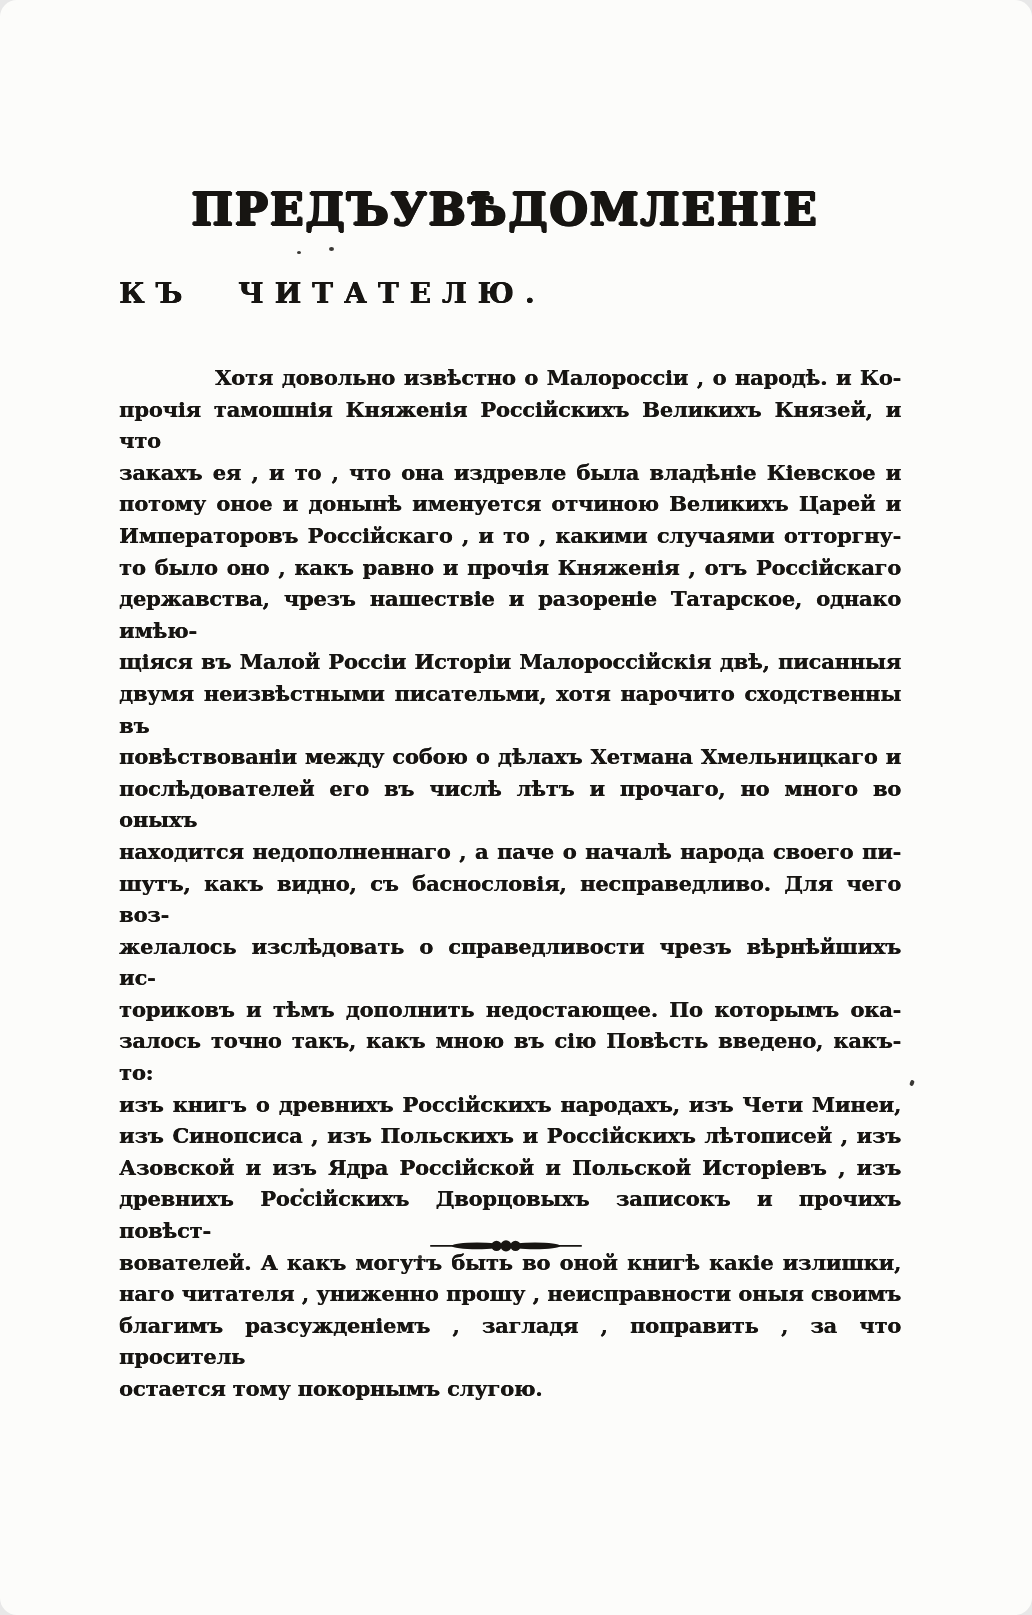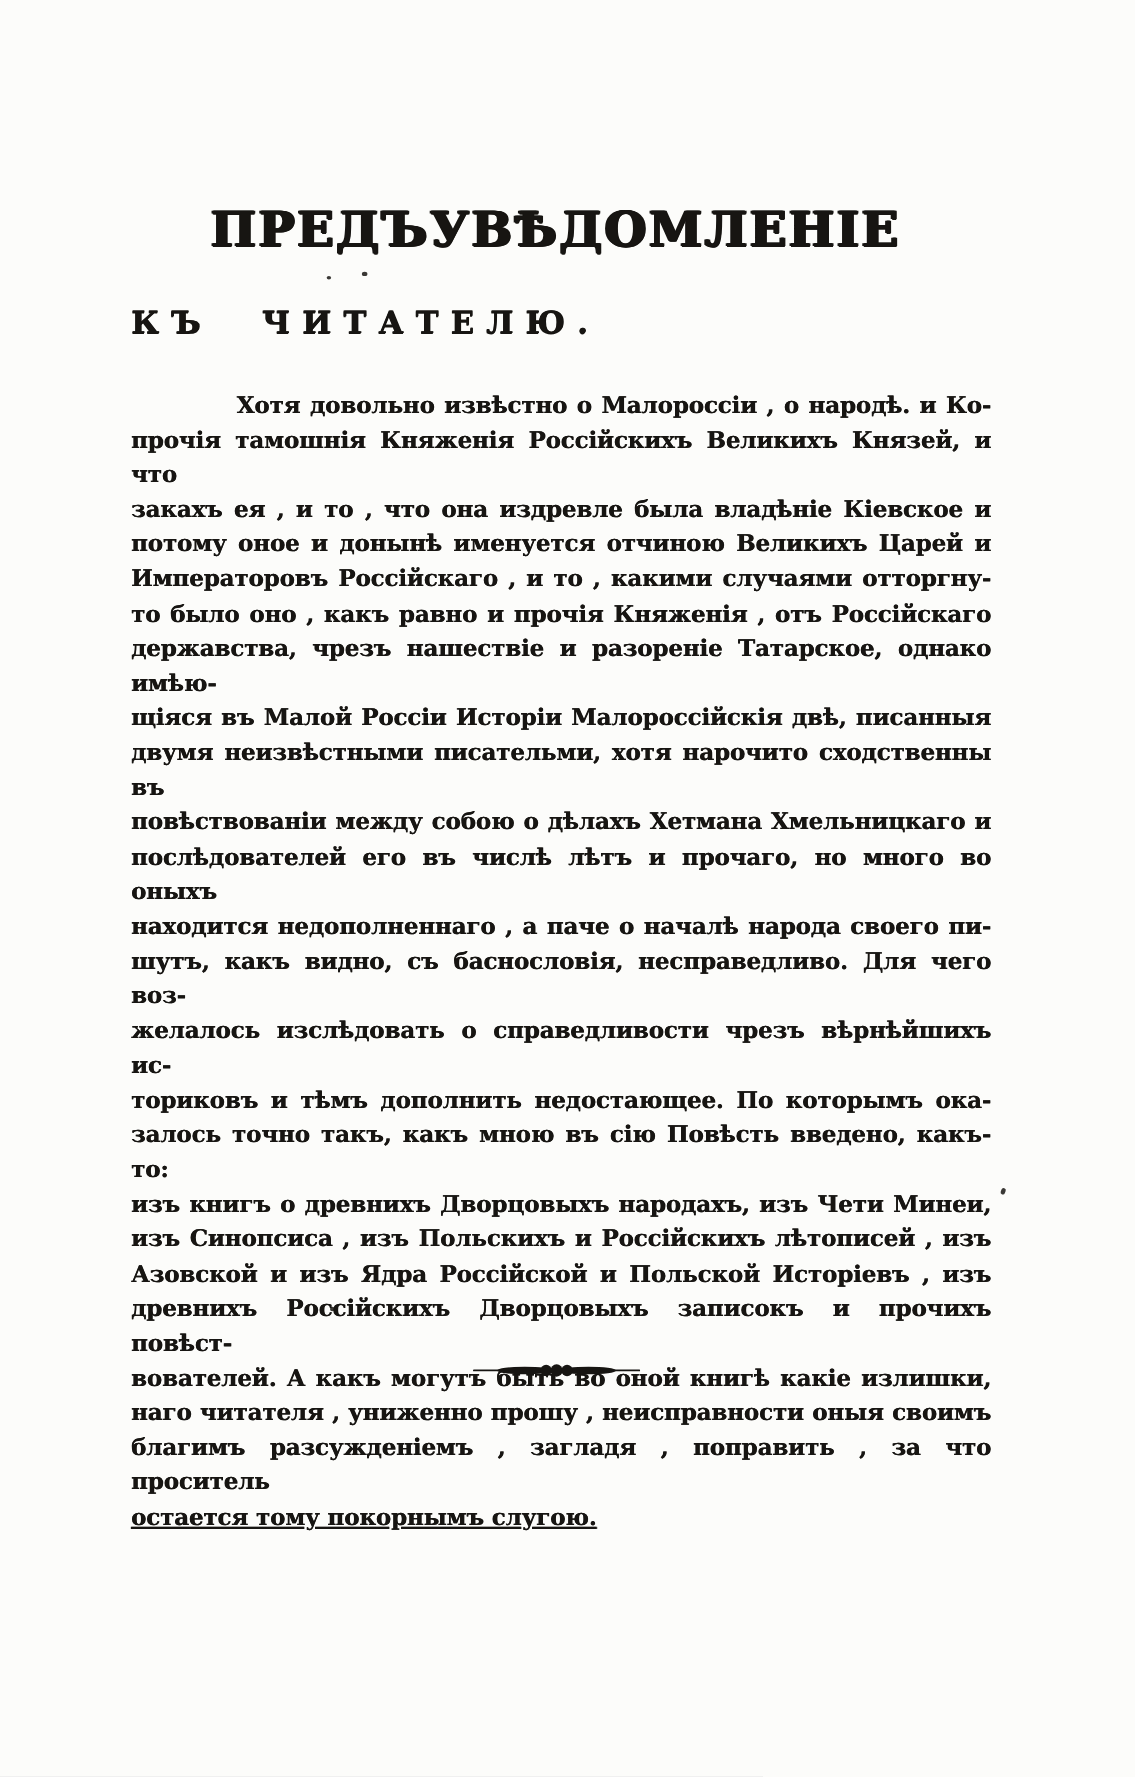--- a/index.html
+++ b/index.html
@@ -8,20 +8,21 @@
     background: #e8e8e8;
   }
   .page {
     position: relative;
     width: 1032px;
     height: 1615px;
     margin: 0 auto;
     background: var(--paper, #fcfcfa);
     overflow: hidden;
     color: var(--ink, #171512);
+    border-radius: 17px;
   }
   .title {
     position: absolute;
     top: 184px;
     left: 110px;
     width: 790px;
     margin: 0;
     text-align: center;
     font-family: "DejaVu Serif", serif;
     font-weight: bold;
@@ -42,41 +43,40 @@
     font-family: "DejaVu Serif", serif;
     font-weight: bold;
     font-size: 28px;
     letter-spacing: 11px;
     word-spacing: 24px;
     white-space: nowrap;
     text-shadow: 0.6px 0 currentColor, 0 0.4px currentColor;
   }
   .textblock {
     position: absolute;
-    top: 352px;
+    top: 362px;
     left: 119px;
     width: 782px;
   }
   .line {
     font-family: "DejaVu Serif", serif;
     font-weight: bold;
     font-size: 21px;
     line-height: 31.6px;
     letter-spacing: -0.2px;
     text-align: justify;
     text-align-last: justify;
     text-shadow: 0.35px 0 currentColor;
   }
   .line--first {
     padding-left: 96px;
   }
   .line--last {
     text-align: right;
     text-align-last: left;
-    text-decoration: underline;
   }
   .divider {
     position: absolute;
     top: 1237px;
     left: 430px;
     width: 152px;
     height: 18px;
   }
   .divider svg { display: block; width: 100%; height: 100%; }
   .speck {
@@ -110,21 +110,21 @@
     <div class="line">державства, чрезъ нашествіе и разореніе Татарское, однако имѣю-</div>
     <div class="line">щіяся въ Малой Россіи Исторіи Малороссійскія двѣ, писанныя</div>
     <div class="line">двумя неизвѣстными писательми, хотя нарочито сходственны въ</div>
     <div class="line">повѣствованіи между собою о дѣлахъ Хетмана Хмельницкаго и</div>
     <div class="line">послѣдователей его въ числѣ лѣтъ и прочаго, но много во оныхъ</div>
     <div class="line">находится недополненнаго , а паче о началѣ народа своего пи-</div>
     <div class="line">шутъ, какъ видно, съ баснословія, несправедливо. Для чего воз-</div>
     <div class="line">желалось изслѣдовать о справедливости чрезъ вѣрнѣйшихъ ис-</div>
     <div class="line">ториковъ и тѣмъ дополнить недостающее. По которымъ ока-</div>
     <div class="line">залось точно такъ, какъ мною въ сію Повѣсть введено, какъ-то:</div>
-    <div class="line">изъ книгъ о древнихъ Дворцовыхъ народахъ, изъ Чети Минеи,</div>
+    <div class="line">изъ книгъ о древнихъ Россійскихъ народахъ, изъ Чети Минеи,</div>
     <div class="line">изъ Синопсиса , изъ Польскихъ и Россійскихъ лѣтописей , изъ</div>
     <div class="line">Азовской и изъ Ядра Россійской и Польской Исторіевъ , изъ</div>
     <div class="line">древнихъ Россійскихъ Дворцовыхъ записокъ и прочихъ повѣст-</div>
     <div class="line">вователей. А какъ могутъ быть во оной книгѣ какіе излишки,</div>
     <div class="line">наго читателя , униженно прошу , неисправности оныя своимъ</div>
     <div class="line">благимъ разсужденіемъ , загладя , поправить , за что проситель</div>
     <div class="line line--last">остается тому покорнымъ слугою.</div>
   </div>
 
   <div class="divider">

